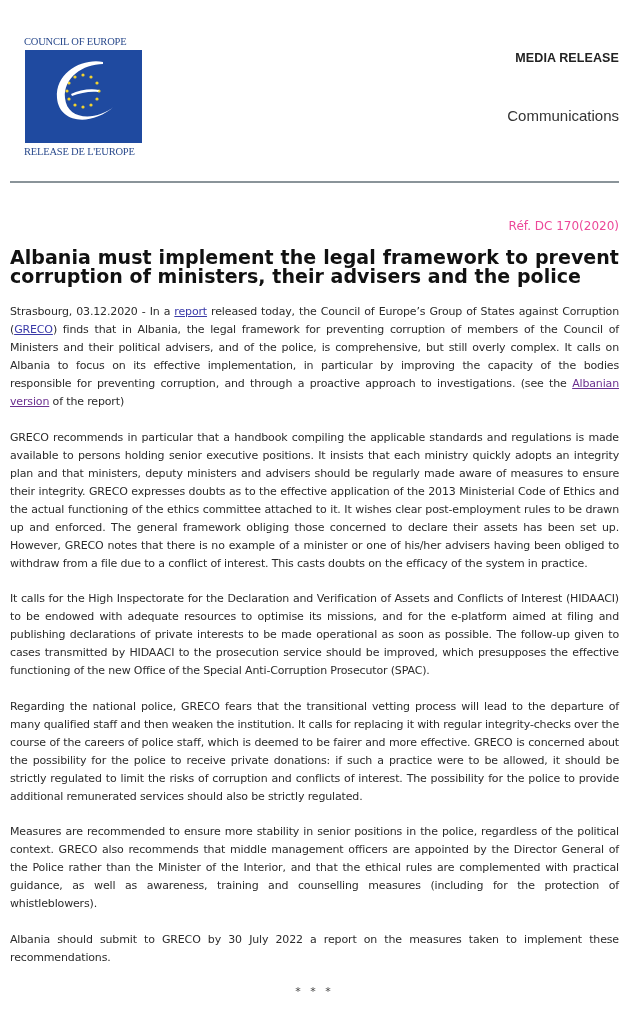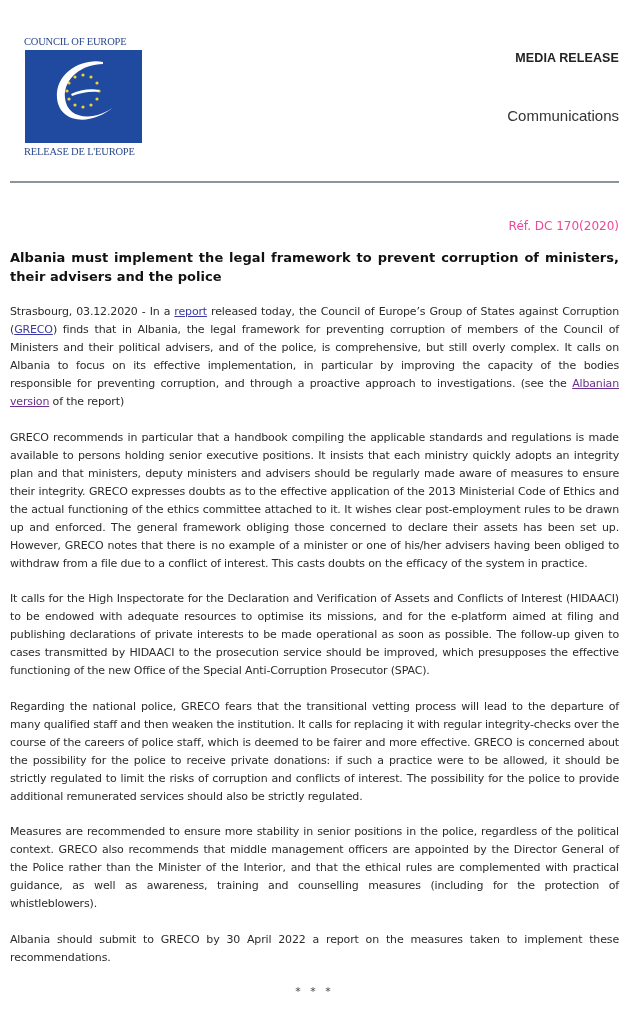--- a/index.html
+++ b/index.html
@@ -79,21 +79,21 @@
       font-size: 12px;
       color: #ec4899;
     }
     .content {
       position: absolute;
       left: 10px;
       top: 248px;
       width: 609px;
     }
     .headline {
-      font-size: 13px;
+      font-size: 19px;
       font-weight: bold;
       line-height: 19px;
       color: #111;
       margin: 0 0 17px 0;
       text-align: justify;
       text-align-last: left;
       letter-spacing: 0.05px;
     }
     .para {
       font-size: 11px;
@@ -156,16 +156,16 @@
 
 <div class="content">
   <h1 class="headline">Albania must implement the legal framework to prevent corruption of ministers, their advisers and the police</h1>
 
   <p class="para"><span>Strasbourg, 03.12.2020 - In a </span><a class="link-blue">report</a><span> released today, the Council of Europe’s Group of States against Corruption (</span><a class="link-blue">GRECO</a><span>) finds that in Albania, the legal framework for preventing corruption of members of the Council of Ministers and their political advisers, and of the police, is comprehensive, but still overly complex. It calls on Albania to focus on its effective implementation, in particular by improving the capacity of the bodies responsible for preventing corruption, and through a proactive approach to investigations. (see the </span><a class="link-visited">Albanian version</a><span> of the report)</span></p>
 
   <p class="para">GRECO recommends in particular that a handbook compiling the applicable standards and regulations is made available to persons holding senior executive positions. It insists that each ministry quickly adopts an integrity plan and that ministers, deputy ministers and advisers should be regularly made aware of measures to ensure their integrity. GRECO expresses doubts as to the effective application of the 2013 Ministerial Code of Ethics and the actual functioning of the ethics committee attached to it. It wishes clear post-employment rules to be drawn up and enforced. The general framework obliging those concerned to declare their assets has been set up. However, GRECO notes that there is no example of a minister or one of his/her advisers having been obliged to withdraw from a file due to a conflict of interest. This casts doubts on the efficacy of the system in practice.</p>
   <p class="para">It calls for the High Inspectorate for the Declaration and Verification of Assets and Conflicts of Interest (HIDAACI) to be endowed with adequate resources to optimise its missions, and for the e-platform aimed at filing and publishing declarations of private interests to be made operational as soon as possible. The follow-up given to cases transmitted by HIDAACI to the prosecution service should be improved, which presupposes the effective functioning of the new Office of the Special Anti-Corruption Prosecutor (SPAC).</p>
   <p class="para">Regarding the national police, GRECO fears that the transitional vetting process will lead to the departure of many qualified staff and then weaken the institution. It calls for replacing it with regular integrity-checks over the course of the careers of police staff, which is deemed to be fairer and more effective. GRECO is concerned about the possibility for the police to receive private donations: if such a practice were to be allowed, it should be strictly regulated to limit the risks of corruption and conflicts of interest. The possibility for the police to provide additional remunerated services should also be strictly regulated.</p>
   <p class="para">Measures are recommended to ensure more stability in senior positions in the police, regardless of the political context. GRECO also recommends that middle management officers are appointed by the Director General of the Police rather than the Minister of the Interior, and that the ethical rules are complemented with practical guidance, as well as awareness, training and counselling measures (including for the protection of whistleblowers).</p>
-  <p class="para">Albania should submit to GRECO by 30 April 2022 a report on the measures taken to implement these recommendations.</p>
+  <p class="para">Albania should submit to GRECO by 30 July 2022 a report on the measures taken to implement these recommendations.</p>
 
   <div class="stars">* * *</div>
 </div>
 
 </body></html>

